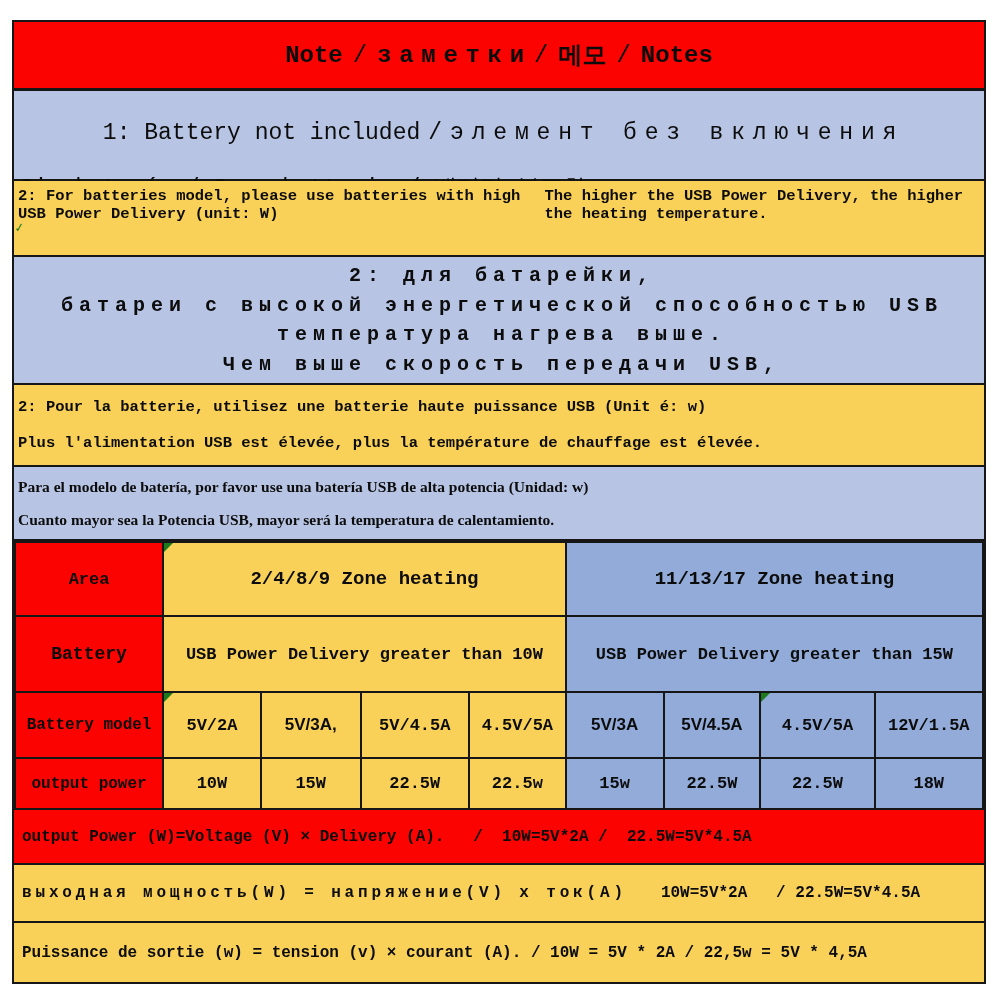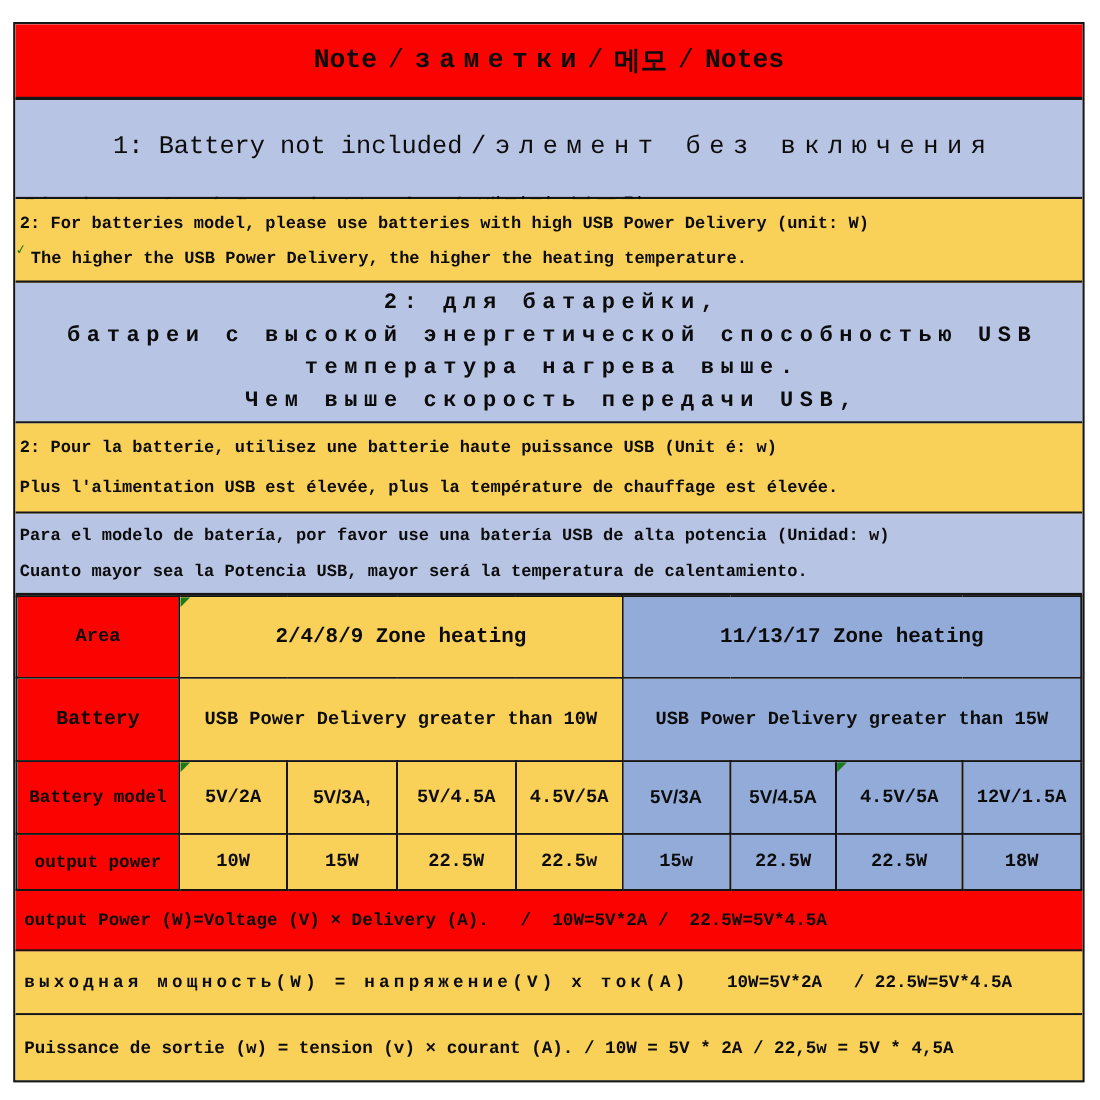--- a/index.html
+++ b/index.html
@@ -29,38 +29,38 @@
 
   
   .s1{height:90px;font-size:23px;font-weight:normal;padding:3px 6px;
       display:flex;flex-direction:column;justify-content:space-around;}
   .s1 .line{white-space:pre;}
   .s1 .rusp{letter-spacing:.34em;}
   .s1 .sep{padding:0 8px;}
 
   
   .s2{height:76px;font-size:15.5px;font-weight:bold;padding:6px 4px 4px 4px;
-      display:flex;flex-direction:column;justify-content:space-around;position:relative;}
+      display:flex;justify-content:space-around;position:relative;}
   .s2 .l2{padding-left:10px;}
   .greencheck{position:absolute;left:1px;top:38px;color:var(--green,#1c7a1c);
       font-size:14px;font-weight:bold;transform:rotate(-8deg);}
 
   
   .s3{height:128px;font-size:20px;font-weight:bold;
       display:flex;flex-direction:column;justify-content:space-around;
       text-align:center;padding:4px 0;}
   .s3 .line{letter-spacing:.30em;margin-right:-.30em;}
 
   
   .s4{height:82px;font-size:15.5px;font-weight:bold;padding:4px 4px;
       display:flex;flex-direction:column;justify-content:space-around;}
 
   
   .s5{height:74px;font-size:15.5px;font-weight:bold;padding:3px 4px;
-      display:flex;flex-direction:column;justify-content:space-around;}
+      display:flex;flex-direction:column;justify-content:space-around;font-family:Liberation Serif, serif;}
 
   
   table.zones{width:100%;border-collapse:collapse;table-layout:fixed;flex:none;}
   table.zones td{
     border:2px solid #161616;text-align:center;vertical-align:middle;
     font-weight:bold;padding:0 2px;position:relative;overflow:hidden;
   }
   td.c-red{background:var(--red,#fb0300);}
   td.c-yel{background:var(--yellow,#f9d158);}
   td.c-blu{background:var(--blue_table,#92abd9);}

